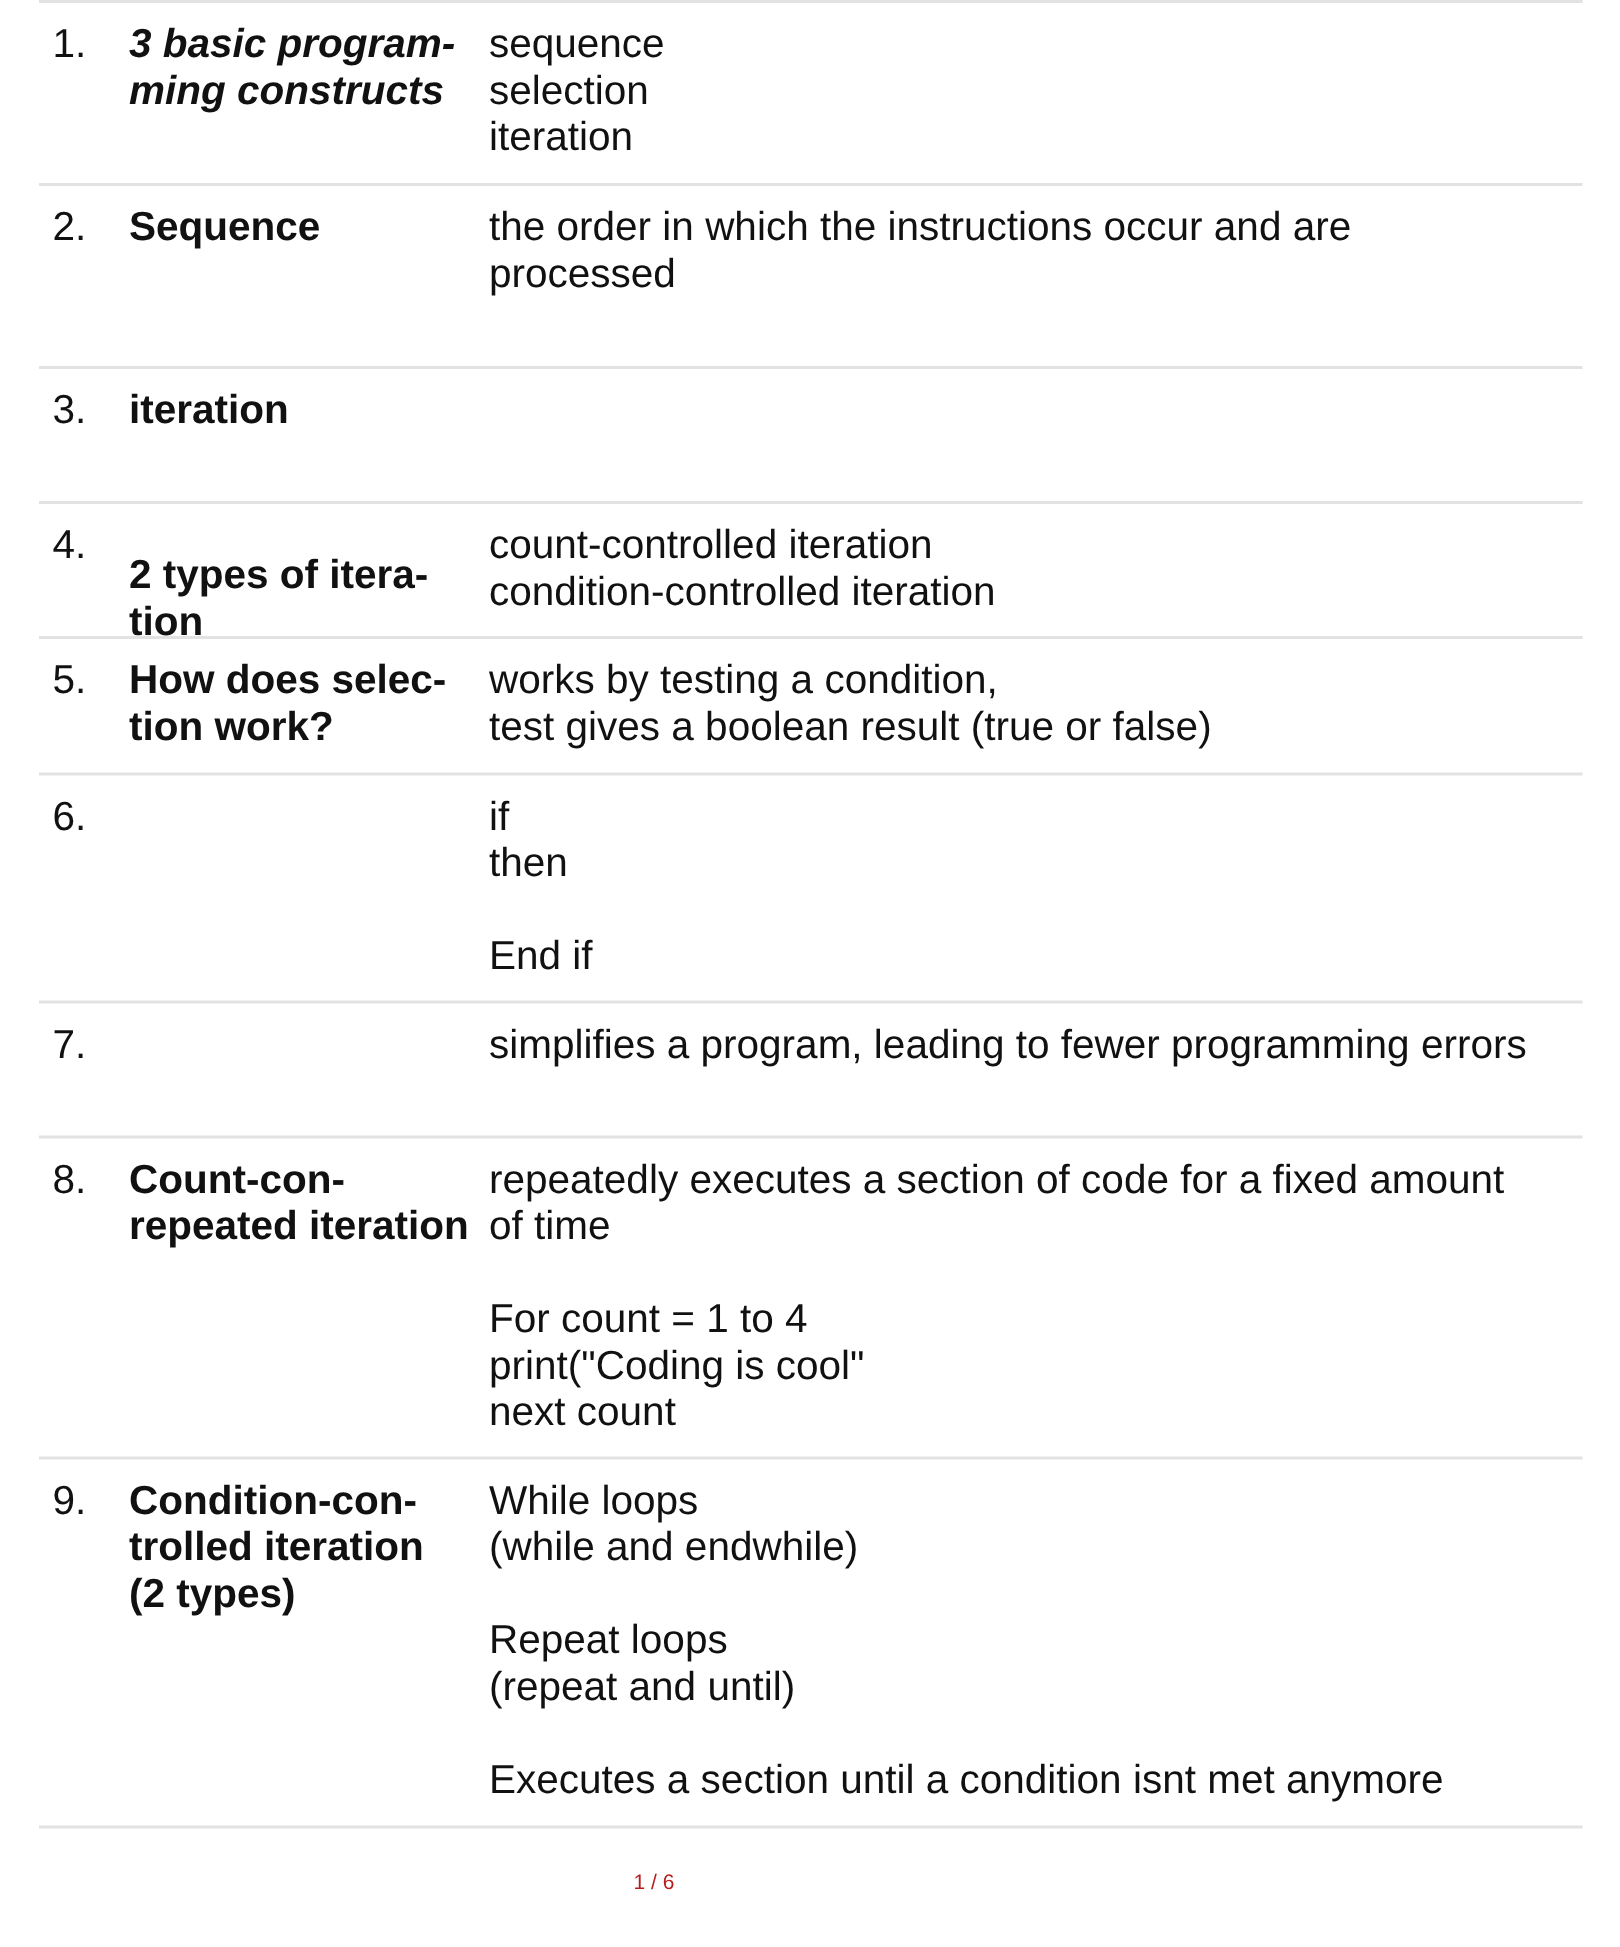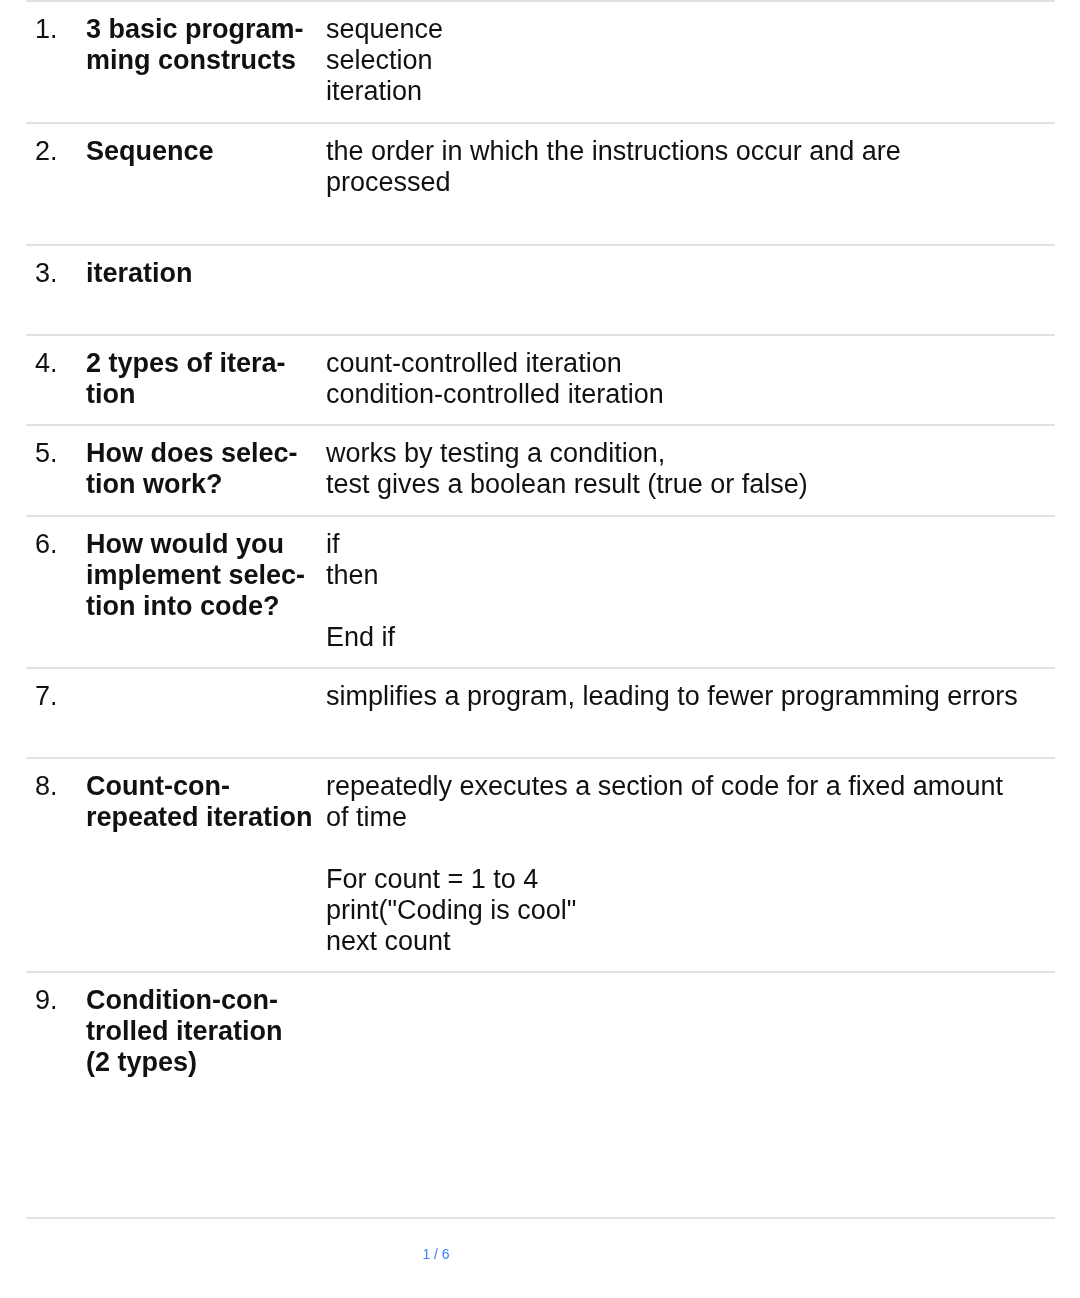--- a/index.html
+++ b/index.html
@@ -4,65 +4,62 @@
 <style>
   html, body { margin: 0; padding: 0; background: #ffffff; }
   body { width: 1080px; height: 1298px; position: relative; overflow: hidden;
          font-family: "Liberation Sans", sans-serif; color: #111; }
   .table { position: absolute; left: 26px; top: 0; width: 1029px; }
   .top-rule { height: 2px; background: #e2e2e2; }
   .row { position: relative; border-bottom: 2px solid #e2e2e2; box-sizing: border-box; }
   .num { position: absolute; left: 9px; top: 12px; font-size: 27px; line-height: 31px; }
   .term { position: absolute; left: 60px; top: 12px; width: 230px; font-size: 27px; line-height: 31px; font-weight: bold; }
   .def { position: absolute; left: 300px; top: 12px; width: 725px; font-size: 27px; line-height: 31px; white-space: pre-wrap; }
-  .footer { position: absolute; left: 0; width: 872px; top: 1246px; text-align: center; font-size: 14px; color: #3b82f6; }
+  .footer { position: absolute; left: 0; width: 872px; top: 1246px; text-align: center; font-size: 14px; color: #b91c1c; }
 </style>
 </head>
 <body>
 
 <div class="table">
   <div class="top-rule"></div>
   <div id="rows">
       <div class="row" style="height: 122px;">
         <div class="num">1.</div>
-        <div class="term" style="white-space: pre-line;">3 basic program-
+        <div class="term" style="white-space: pre-line; font-style: italic;">3 basic program-
 ming constructs</div>
         <div class="def">sequence
 selection
 iteration</div>
       </div>
       <div class="row" style="height: 122px;">
         <div class="num">2.</div>
         <div class="term" style="white-space: pre-line;">Sequence</div>
         <div class="def">the order in which the instructions occur and are
 processed</div>
       </div>
       <div class="row" style="height: 90px;">
         <div class="num">3.</div>
         <div class="term" style="white-space: pre-line;">iteration</div>
       </div>
       <div class="row" style="height: 90px;">
         <div class="num">4.</div>
-        <div class="term" style="white-space: pre-line;">2 types of itera-
+        <div class="term" style="white-space: pre-line; margin-top: 20px;">2 types of itera-
 tion</div>
         <div class="def">count-controlled iteration
 condition-controlled iteration</div>
       </div>
       <div class="row" style="height: 91px;">
         <div class="num">5.</div>
         <div class="term" style="white-space: pre-line;">How does selec-
 tion work?</div>
         <div class="def">works by testing a condition,
 test gives a boolean result (true or false)</div>
       </div>
       <div class="row" style="height: 152px;">
         <div class="num">6.</div>
-        <div class="term" style="white-space: pre-line;">How would you
-implement selec-
-tion into code?</div>
         <div class="def">if
 then
 
 End if</div>
       </div>
       <div class="row" style="height: 90px;">
         <div class="num">7.</div>
         <div class="def">simplifies a program, leading to fewer programming errors</div>
       </div>
       <div class="row" style="height: 214px;">
@@ -74,17 +71,24 @@
 
 For count = 1 to 4
 print("Coding is cool"
 next count</div>
       </div>
       <div class="row" style="height: 246px;">
         <div class="num">9.</div>
         <div class="term" style="white-space: pre-line;">Condition-con-
 trolled iteration
 (2 types)</div>
+        <div class="def">While loops
+(while and endwhile)
+
+Repeat loops
+(repeat and until)
+
+Executes a section until a condition isnt met anymore</div>
       </div>
     </div>
 </div>
 
 <div class="footer">1 / 6</div>
 
 </body></html>

